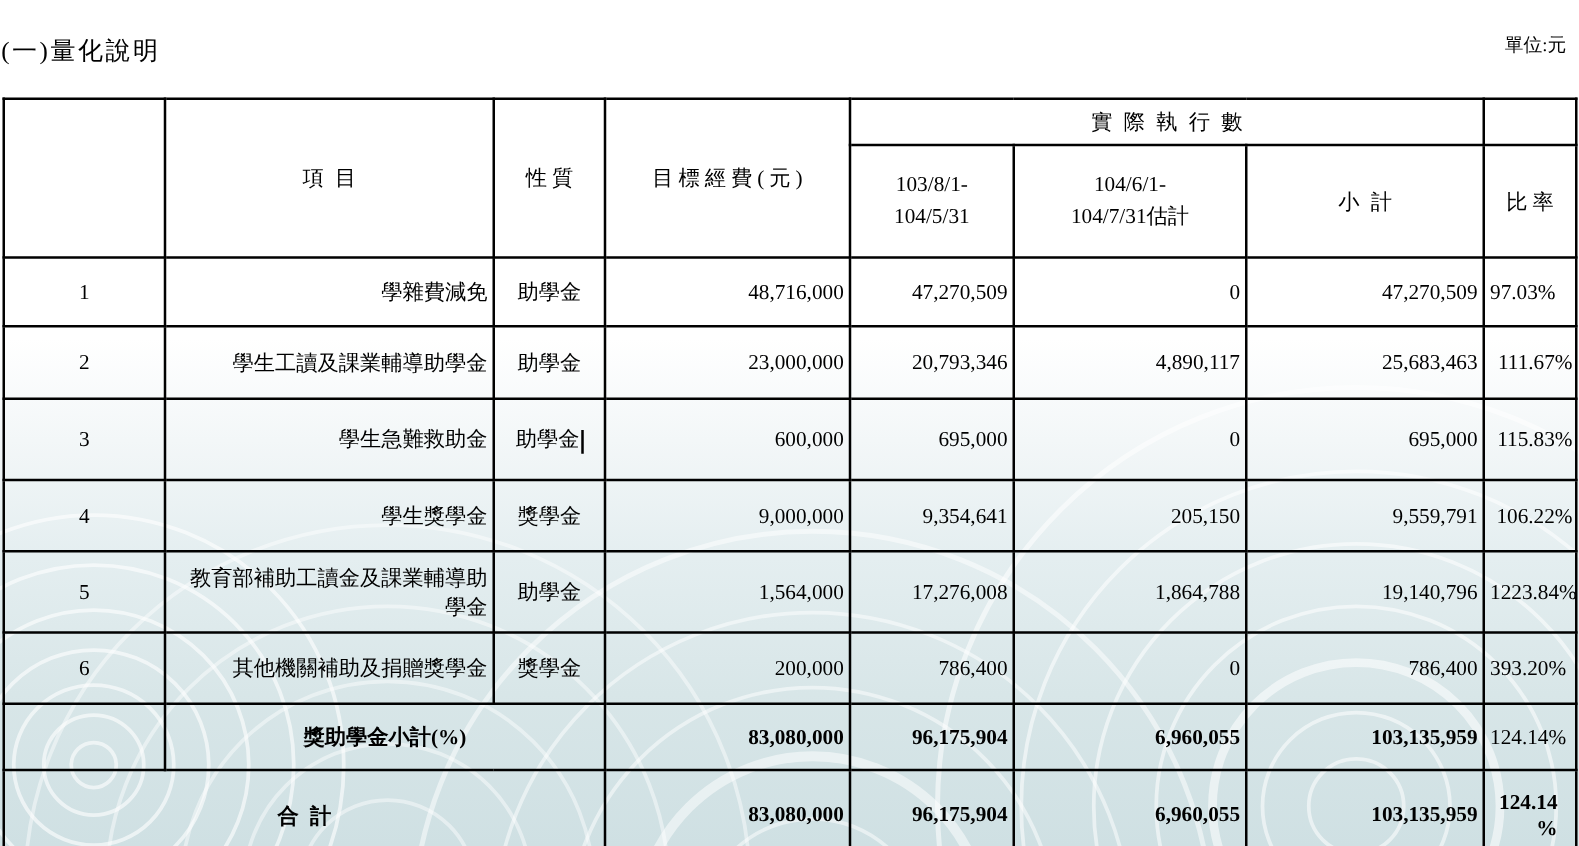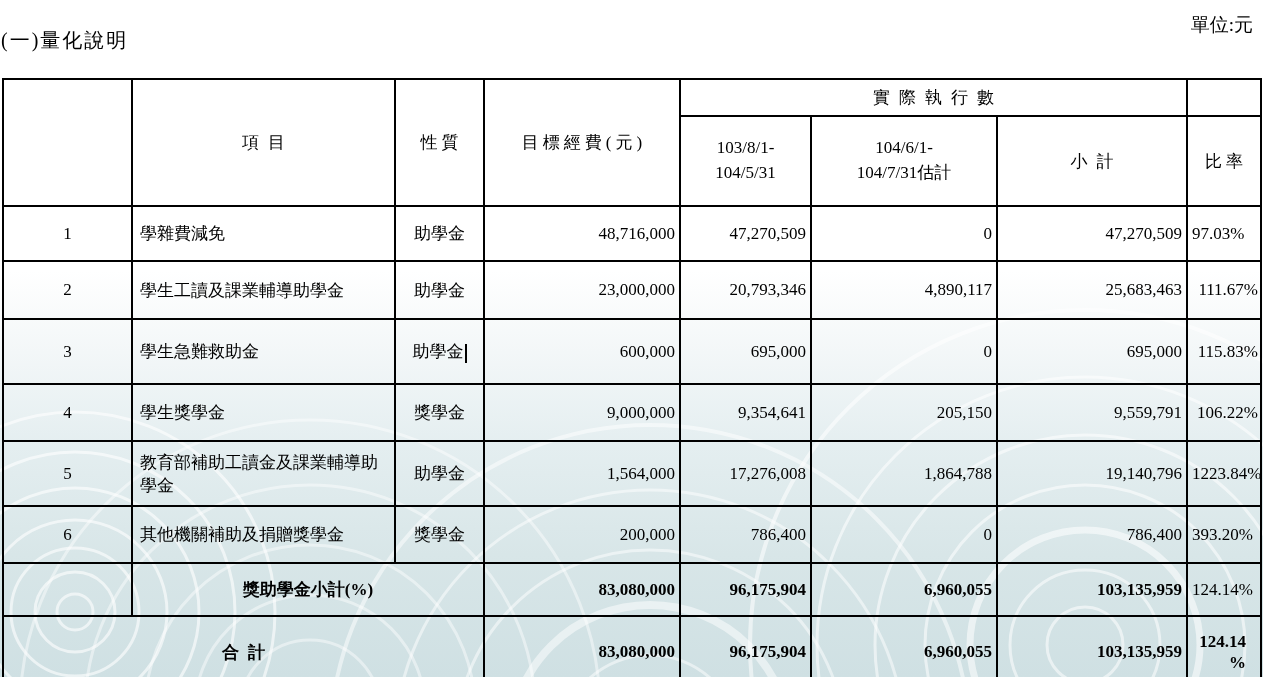--- a/index.html
+++ b/index.html
@@ -13,41 +13,41 @@
     width:1263px;height:677px;
     overflow:hidden;
     background:linear-gradient(180deg,#ffffff 0%,#ffffff 40%,#f3f7f8 52%,#e4eef0 66%,#d8e6e8 82%,#cfe0e3 100%);
   }
   .bg-watermark{position:absolute;left:0;top:0;z-index:0;}
   .doc-title{
     position:absolute;left:1px;top:27px;z-index:2;
     font-size:20px;letter-spacing:2px;
   }
   .unit-label{
-    position:absolute;right:10px;top:12px;z-index:2;
-    font-size:19px;
+    position:absolute;right:10px;top:27px;z-index:2;
+    font-size:15px;
   }
   table.main{
     position:absolute;left:2px;top:78px;z-index:1;
     width:1258px;
     border-collapse:collapse;table-layout:fixed;
     font-size:17px;
   }
   table.main td{
     border:2px solid #000;
     padding:0 4px;
     vertical-align:middle;
     background:transparent;
     overflow:hidden;
   }
   td.peach{background:#fce8d9;}
   td.green{background:#ebf1de;font-family:Liberation Serif, serif;}
   .c{text-align:center;}
   .r{text-align:right;}
-  .l{text-align:left;padding-left:7px !important;}
+  .l{text-align:right;padding-left:7px !important;}
   .b{font-weight:bold;}
   .spaced{letter-spacing:9px;margin-right:-9px;}
   .spaced-sm{letter-spacing:4px;margin-right:-4px;}
   .two-line span{display:block;line-height:1.45;}
   .caret{
     display:inline-block;width:2px;height:19px;
     background:#000;vertical-align:middle;margin-left:1px;
   }
   .ratio-wrap span{display:block;line-height:1.25;text-align:right;}
 </style>

